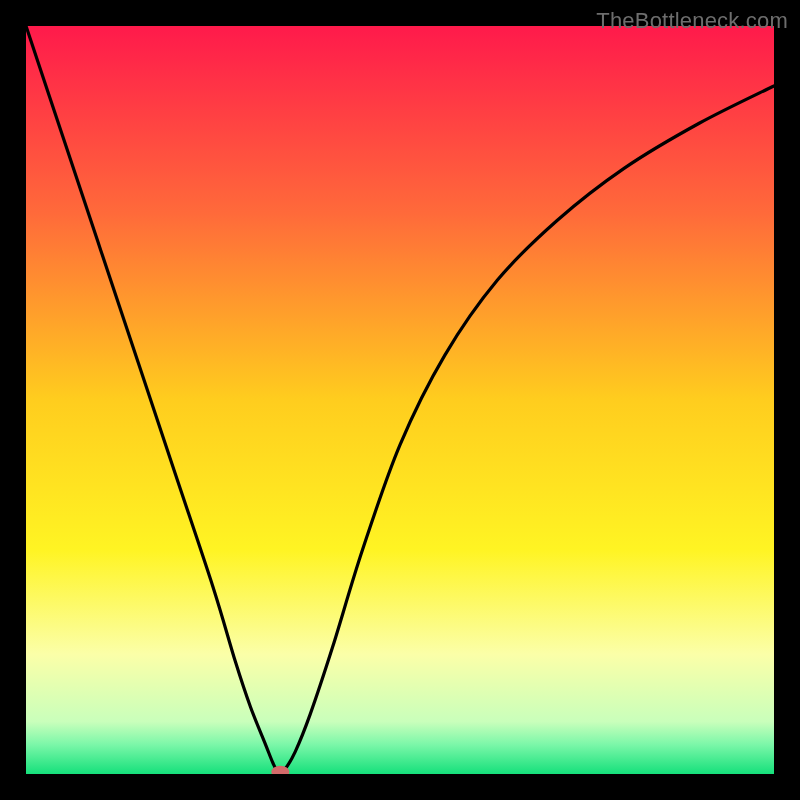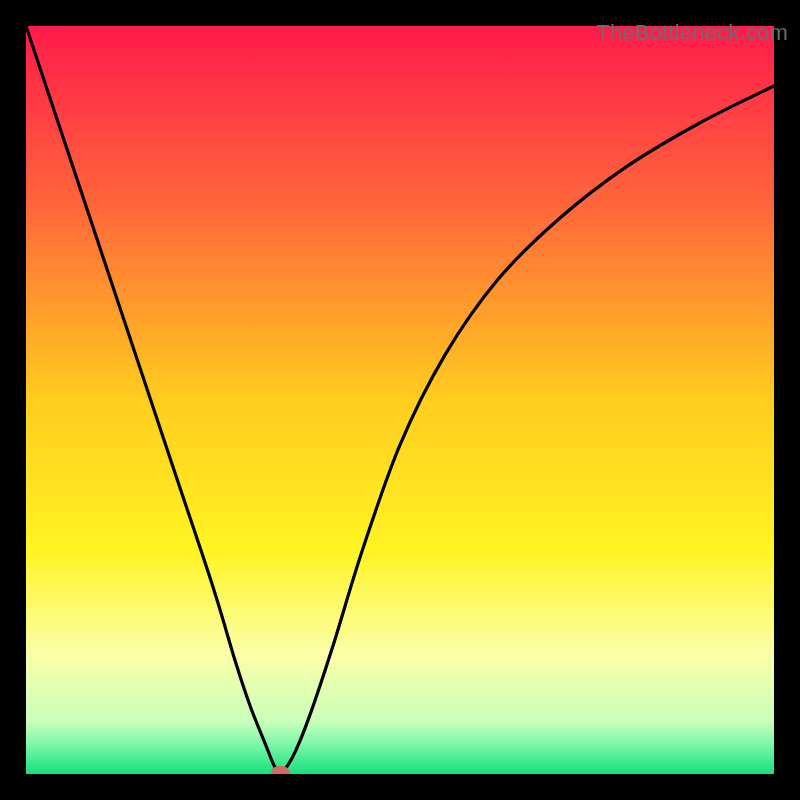--- a/index.html
+++ b/index.html
@@ -13,21 +13,21 @@
   .frame {
     position: absolute;
     left: 26px;
     top: 26px;
     width: 748px;
     height: 748px;
     background: #000;
   }
   .watermark {
     position: absolute;
-    top: 20px;
+    top: 8px;
     right: 12px;
     font-family: Arial, Helvetica, sans-serif;
     font-size: 22px;
     color: #6d6d6d;
     letter-spacing: 0.2px;
   }
   svg {
     display: block;
   }
 </style>

